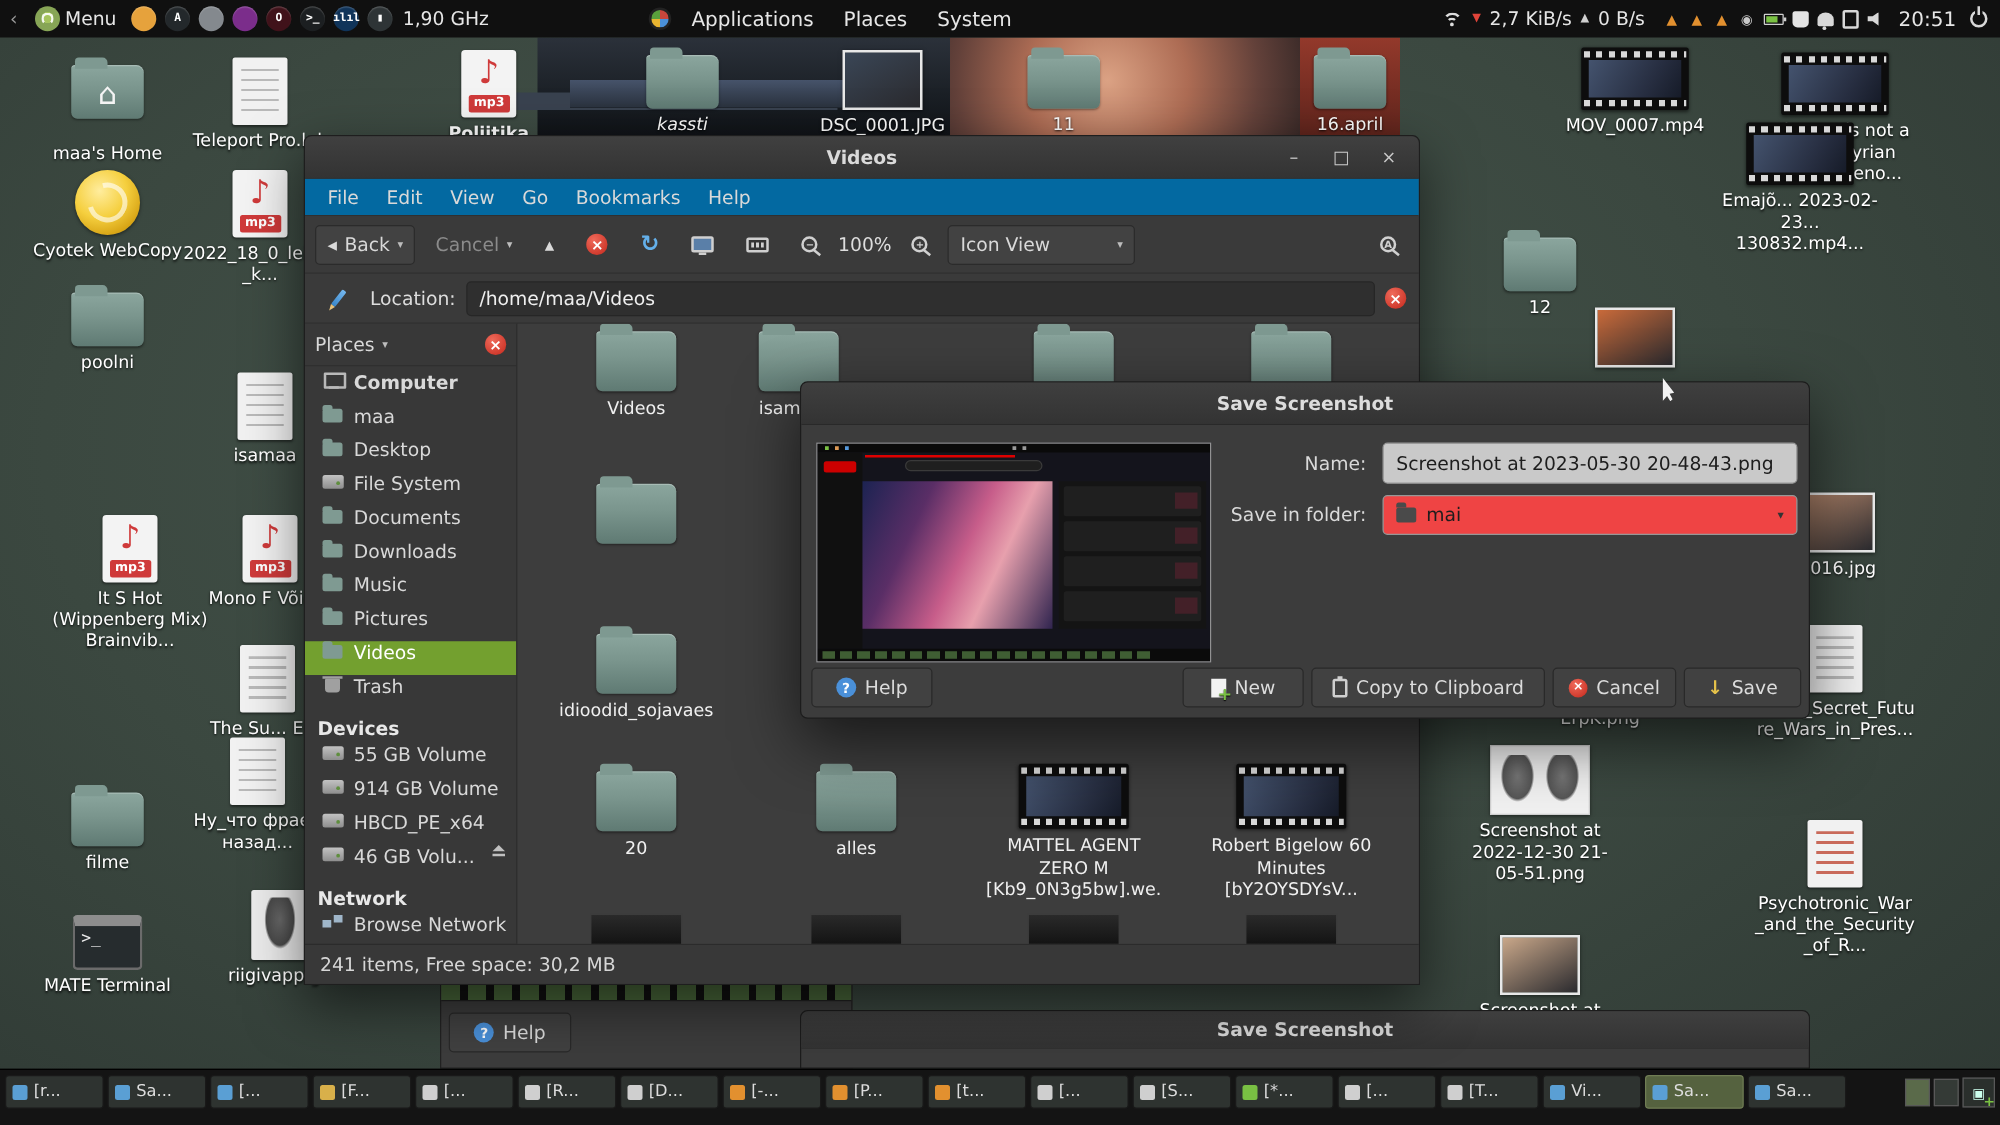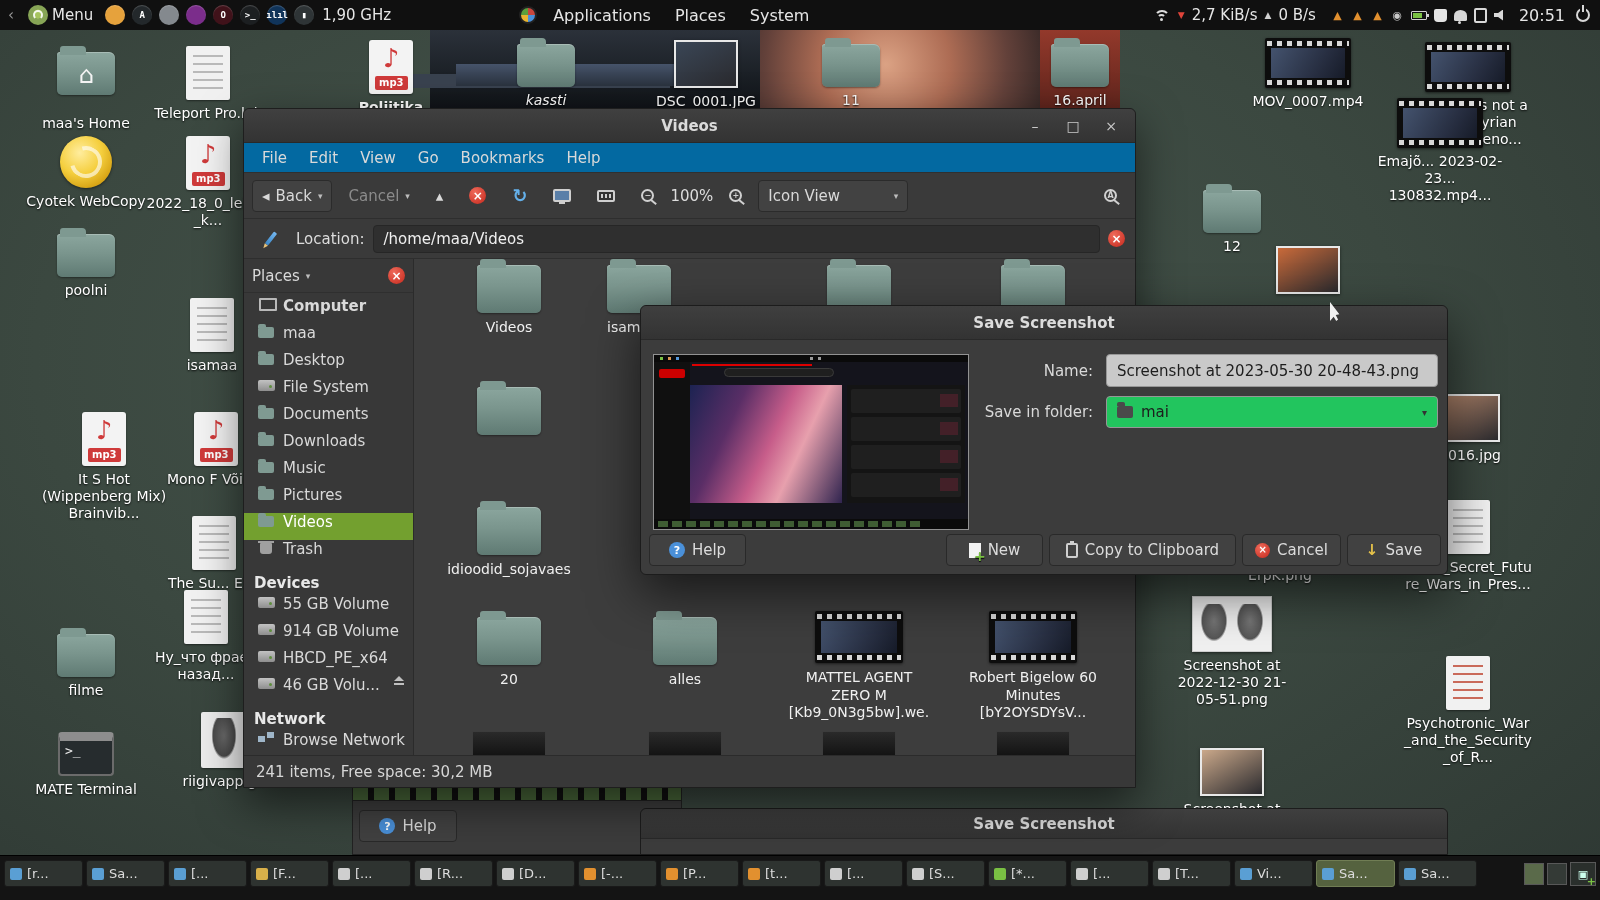--- a/index.html
+++ b/index.html
@@ -142,21 +142,21 @@
 .pv-ytlogo{position:absolute;top:14px;left:5px;width:26px;height:9px;background:#c00;border-radius:2px}
 .pv-search{position:absolute;top:13px;left:70px;width:110px;height:9px;background:#1f1f1f;border:1px solid #3a3a3a;border-radius:5px}
 .pv-main{position:absolute;top:30px;left:36px;width:152px;bottom:26px;background:linear-gradient(115deg,#1c2352 0%,#5a2e66 28%,#c75d8a 52%,#e7a0ad 68%,#30244f 100%)}
 .pv-right{position:absolute;top:30px;right:3px;width:118px;bottom:26px;background:#141414}
 .pv-row{height:24px;margin:4px;background:#1f1f1f;border-radius:2px;position:relative}
 .pv-row::after{content:"";position:absolute;right:3px;top:5px;width:18px;height:13px;background:#432028}
 .pv-bottom{position:absolute;bottom:0;left:0;right:0;height:10px;background:#0b0b0b}
 .pv-bottom::after{content:"";position:absolute;inset:2px 44px 2px 4px;background:repeating-linear-gradient(90deg,#3f5d33 0 10px,#0b0b0b 10px 14px)}
 .frow-label{position:absolute;color:#d9d9d9;text-align:right}
 .name-entry{position:absolute;left:465px;top:14px;width:332px;height:33px;background:#c9c9c9;border:1px solid #979797;border-radius:4px;color:#1d1d1d;display:flex;align-items:center;padding:0 10px;white-space:nowrap;overflow:hidden}
-.folder-drop{position:absolute;left:465px;top:56px;width:332px;height:32px;background:#22c55e;border:1px solid #979797;border-radius:4px;color:#1d1d1d;display:flex;align-items:center;gap:8px;padding:0 10px}
+.folder-drop{position:absolute;left:465px;top:56px;width:332px;height:32px;background:#ef4444;border:1px solid #979797;border-radius:4px;color:#1d1d1d;display:flex;align-items:center;gap:8px;padding:0 10px}
 .fd-folder{width:16px;height:12px;background:#4a4a4a;border-radius:2px;position:relative}
 .fd-folder::before{content:"";position:absolute;top:-4px;left:0;width:8px;height:4px;border-radius:2px 2px 0 0;background:#4a4a4a}
 .fd-caret{margin-left:auto;font-size:10px;color:#333}
 .dlg-btn{position:absolute;top:194px;height:32px;background:#414141;border:1px solid #292929;border-radius:4px;color:#dcdcdc;display:flex;align-items:center;justify-content:center;gap:7px}
 .ic-help{width:16px;height:16px;border-radius:50%;background:#4a90d9;color:#fff;font-size:11px;font-weight:bold;display:flex;align-items:center;justify-content:center;flex:none}
 .ic-new{width:12px;height:15px;background:#f2f2f2;position:relative;flex:none}
 .ic-new::after{content:"+";position:absolute;right:-5px;bottom:-6px;color:#79c043;font-weight:bold;font-size:14px;text-shadow:0 1px 1px #000}
 .ic-clip{width:12px;height:15px;border:2px solid #cfcfcf;border-radius:2px;position:relative;flex:none}
 .ic-clip::before{content:"";position:absolute;top:-4px;left:2px;width:4px;height:3px;background:#cfcfcf}
 .ic-save{color:#e5c24a;font-weight:bold;font-size:15px}

